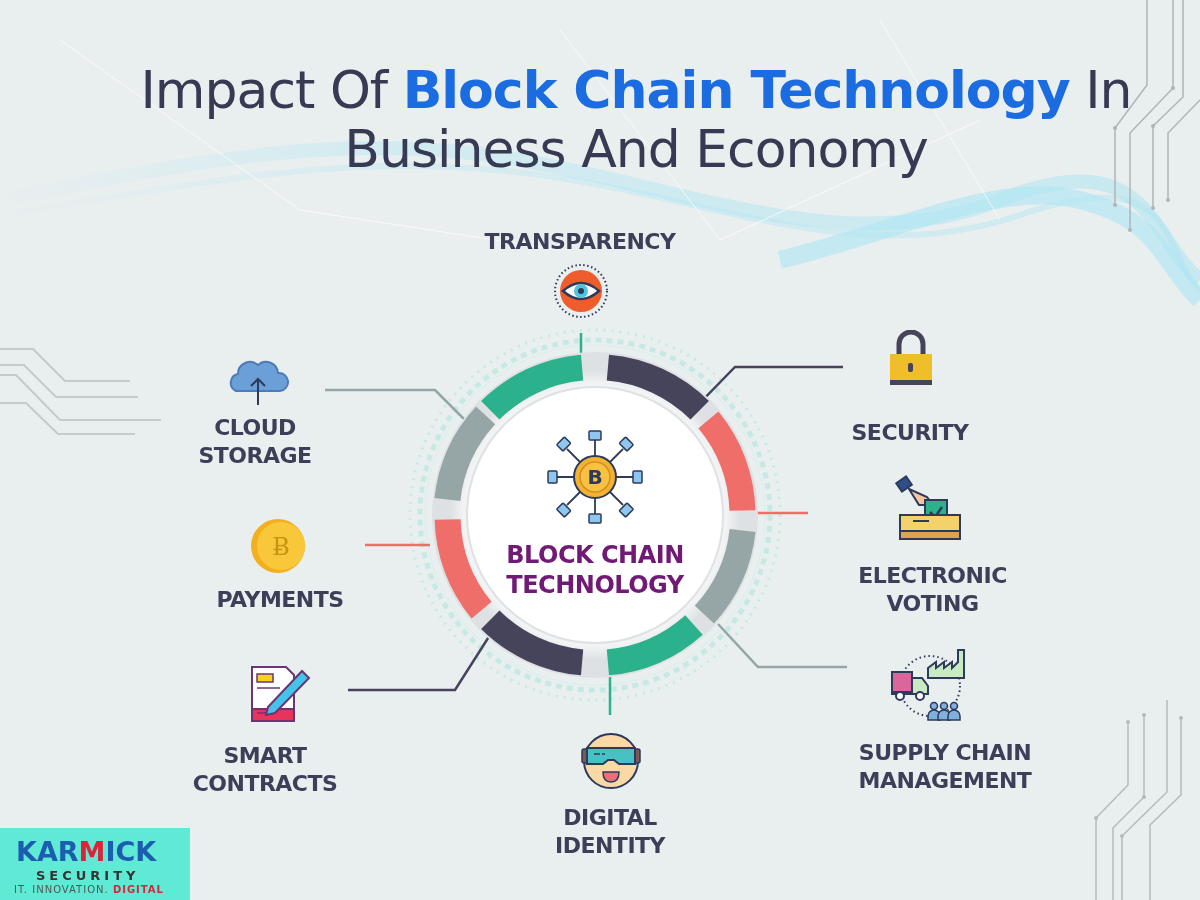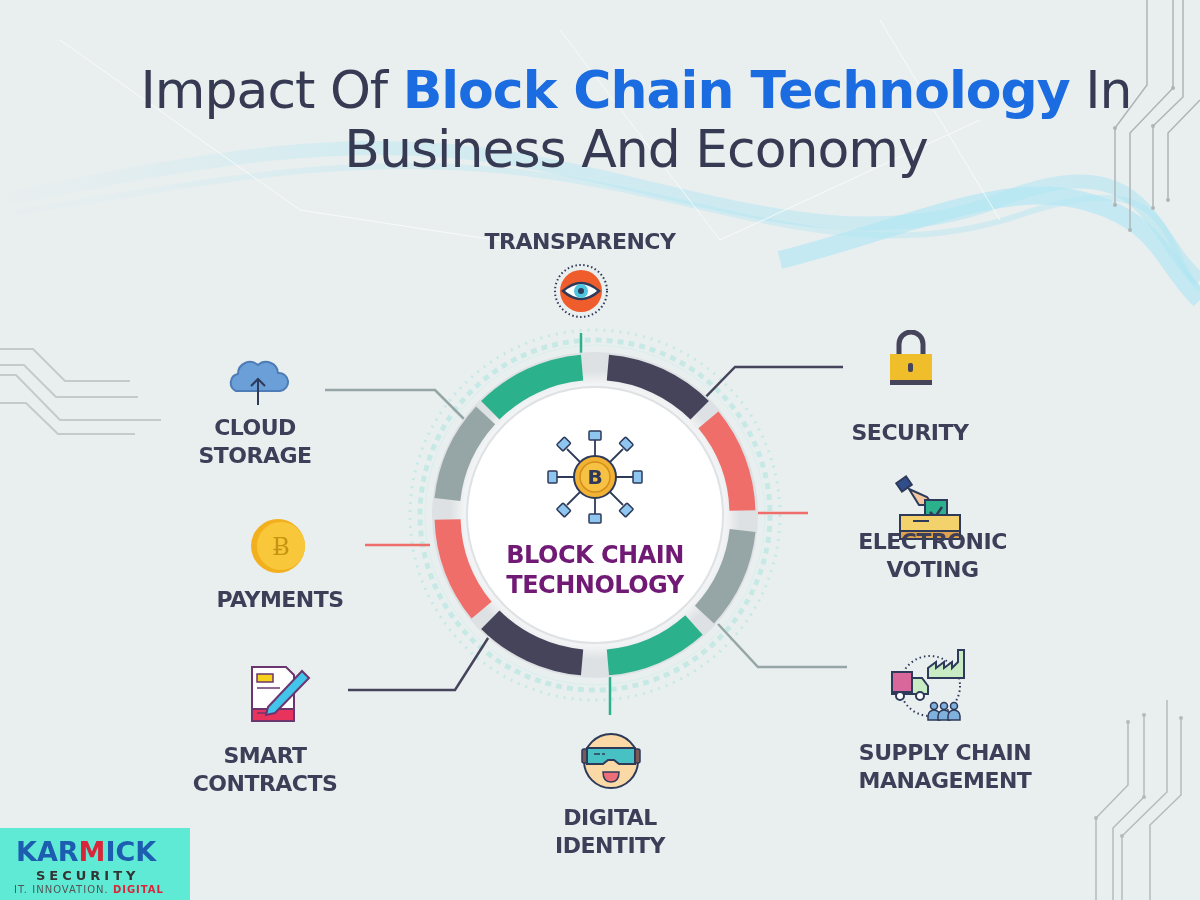--- a/index.html
+++ b/index.html
@@ -179,21 +179,21 @@
 
 <svg class="icon" style="left:895px;top:475px;width:70px;height:70px;" viewBox="0 0 70 70">
   <rect x="3" y="4" width="12" height="10" fill="#2f4e8b" stroke="#2e3a59" stroke-width="2" transform="rotate(-35 9 9)"></rect>
   <path d="M14 14 L32 22 L38 30 L24 30 Z" fill="#f2c59e" stroke="#2e3a59" stroke-width="2"></path>
   <rect x="30" y="25" width="22" height="24" fill="#2bb28d" stroke="#2e3a59" stroke-width="2"></rect>
   <polyline points="35,37 40,42 47,32" fill="none" stroke="#2e3a59" stroke-width="2.5"></polyline>
   <rect x="5" y="40" width="60" height="16" fill="#f4d26b" stroke="#2e3a59" stroke-width="2"></rect>
   <rect x="5" y="56" width="60" height="8" fill="#dfa34f" stroke="#2e3a59" stroke-width="2"></rect>
   <line x1="18" y1="46" x2="34" y2="46" stroke="#2e3a59" stroke-width="2"></line>
 </svg>
-<div class="label" style="left:840px;top:528px;width:185px;">
+<div class="label" style="left:840px;top:562px;width:185px;">
   <div>ELECTRONIC</div>
   <div>VOTING</div>
 </div>
 
 <svg class="icon" style="left:888px;top:648px;width:80px;height:76px;" viewBox="0 0 80 76">
   <circle cx="42" cy="38" r="30" fill="none" stroke="#2e3a59" stroke-width="2" stroke-dasharray="1.5 3"></circle>
   <path d="M40 30 V20 L48 14 V20 L56 14 V20 L64 14 V20 L70 14 V2 H76 V30 Z" fill="#c8ebc4" stroke="#2e3a59" stroke-width="2"></path>
   <rect x="4" y="24" width="20" height="20" fill="#d9679b" stroke="#2e3a59" stroke-width="2"></rect>
   <path d="M24 30 H34 L40 38 V46 H4 V44 H24 Z" fill="#c8ebc4" stroke="#2e3a59" stroke-width="2"></path>
   <circle cx="12" cy="48" r="4" fill="#fff" stroke="#2e3a59" stroke-width="2"></circle>

